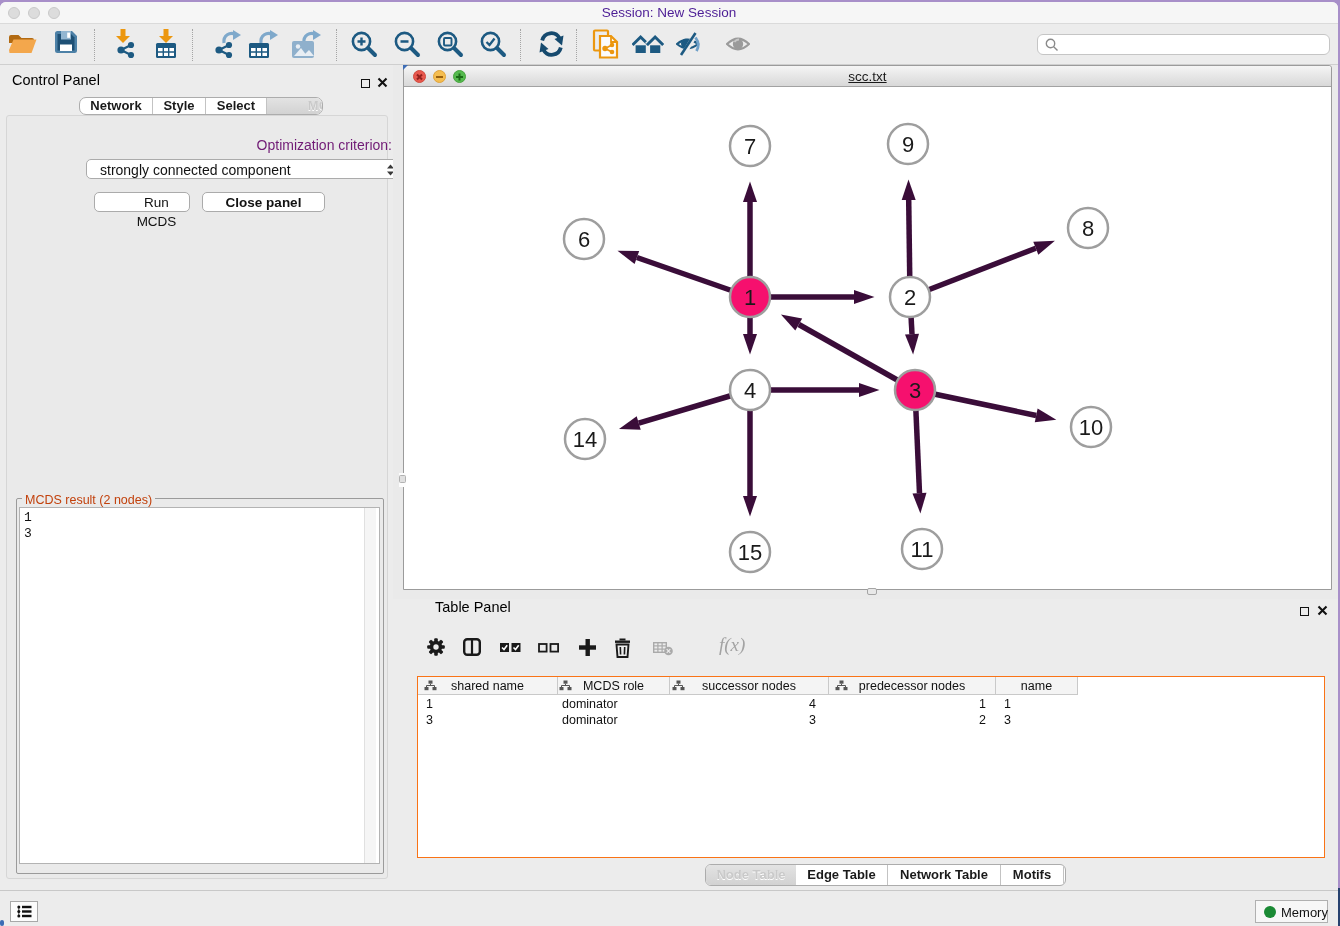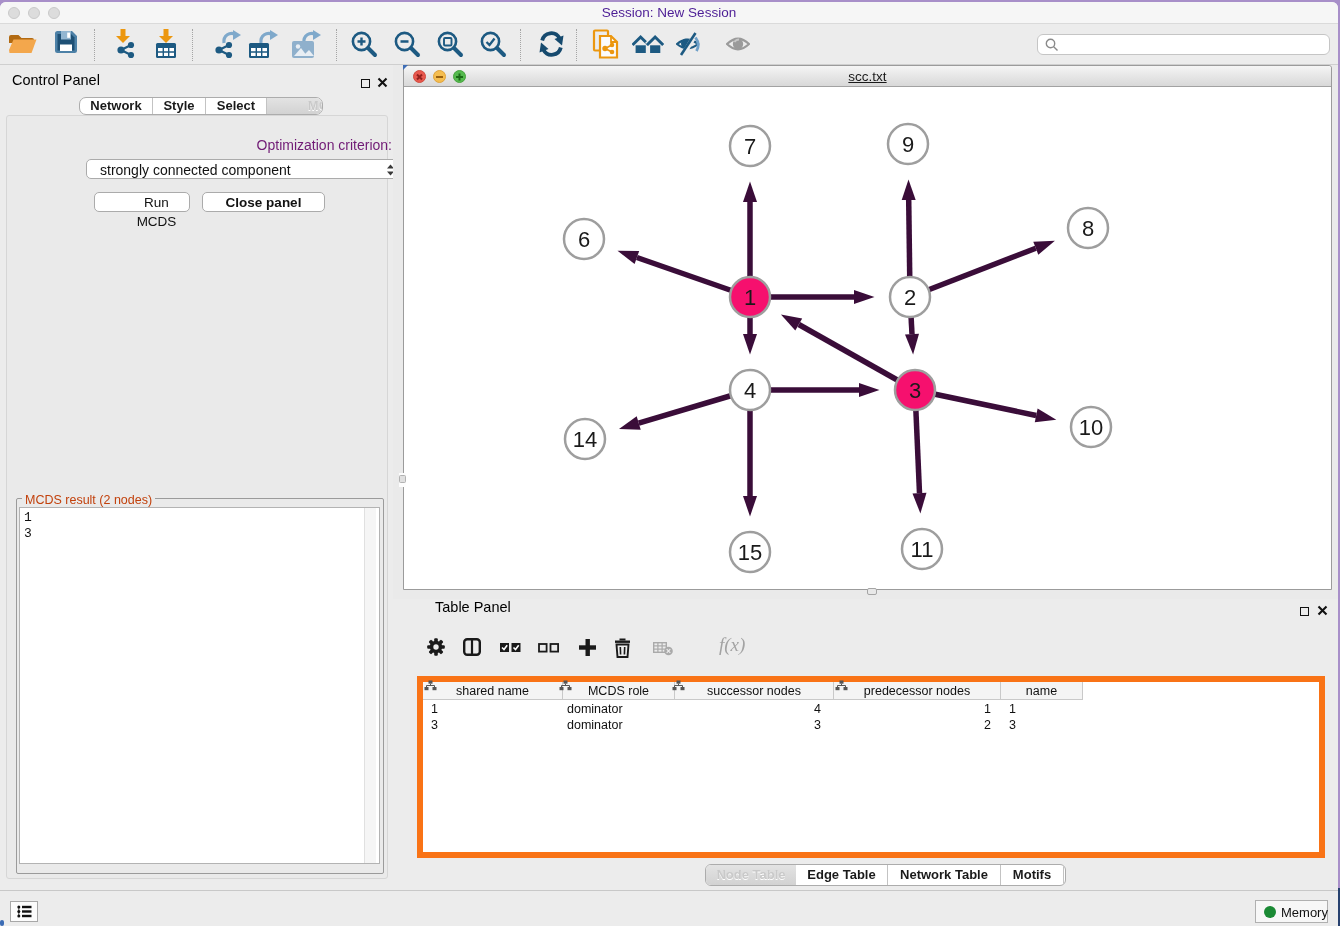--- a/index.html
+++ b/index.html
@@ -31,21 +31,21 @@
   #grp-text{position:absolute;left:19px;top:505px;width:361px;height:357px;background:#fff;border:1px solid #b3b3b3;box-sizing:border-box;font-family:"Liberation Mono",monospace;font-size:13px;line-height:16px;color:#111;padding:2px 0 0 4px;}
   #grp-scroll{position:absolute;left:344px;top:0px;width:11px;height:355px;background:#f5f5f5;border-left:1px solid #e0e0e0;}
   
   #desktop{position:absolute;left:393px;top:63px;width:945px;height:534px;background:#eaeaea;}
   #netwin{position:absolute;left:403px;top:63px;width:927px;height:523px;background:#fff;border:1px solid #9b9b9b;border-radius:3px 3px 0 0;}
   #nw-title{position:absolute;left:0;top:0;width:100%;height:20px;background:linear-gradient(#f5f5f5,#d8d8d8);border-bottom:1px solid #a2a2a2;border-radius:3px 3px 0 0;}
   #nw-title .t{position:absolute;width:100%;text-align:center;top:2.5px;font-size:13.5px;color:#1a1a1a;text-decoration:underline;}
   .mac{position:absolute;top:3.5px;width:13px;height:13px;border-radius:50%;box-sizing:border-box;}
   
   #tp-title{position:absolute;left:411px;top:597px;font-size:14.5px;color:#000;margin-left:24px;}
-  #tbl{position:absolute;left:417px;top:674px;width:908px;height:182px;background:#fff;border:6px solid #f97316;box-sizing:border-box;font-size:12.5px;}
+  #tbl{position:absolute;left:417px;top:674px;width:908px;height:182px;background:#fff;border:1px solid #f97316;box-sizing:border-box;font-size:12.5px;}
   .th{position:absolute;top:0;height:18px;background:#f4f4f4;border-right:1px solid #c9c9c9;border-bottom:1px solid #c9c9c9;box-sizing:border-box;text-align:center;line-height:18px;color:#111;}
   .td{position:absolute;height:16px;line-height:16px;color:#111;}
   
   #btabs{position:absolute;left:693px;top:862px;width:359px;height:20px;background:#fff;border:1px solid #acacac;border-radius:6px;display:flex;overflow:hidden;margin-left:12px;}
   #btabs .tab{flex:0 0 auto;text-align:center;font-size:13px;font-weight:bold;color:#1a1a1a;line-height:20px;border-right:1px solid #c3c3c3;}
   #btabs .tab.sel{background:linear-gradient(#e3e3e3,#d2d2d2);color:#c9c9c9;text-shadow:0 1px 0 #fff;border-right:none;}
   
   #statusbar{position:absolute;left:0;top:888px;width:100%;height:34px;border-top:1px solid #c8c8c8;background:#ececec;padding-left:8px;}
   #memb{position:absolute;left:1255px;top:9px;width:73px;height:23px;background:#f7f7f7;border:1px solid #b0b0b0;box-sizing:border-box;font-size:13px;color:#111;}
   #listbtn{position:absolute;left:10px;top:10px;width:28px;height:21px;background:#fcfcfc;border:1px solid #a8a8a8;box-sizing:border-box;}

